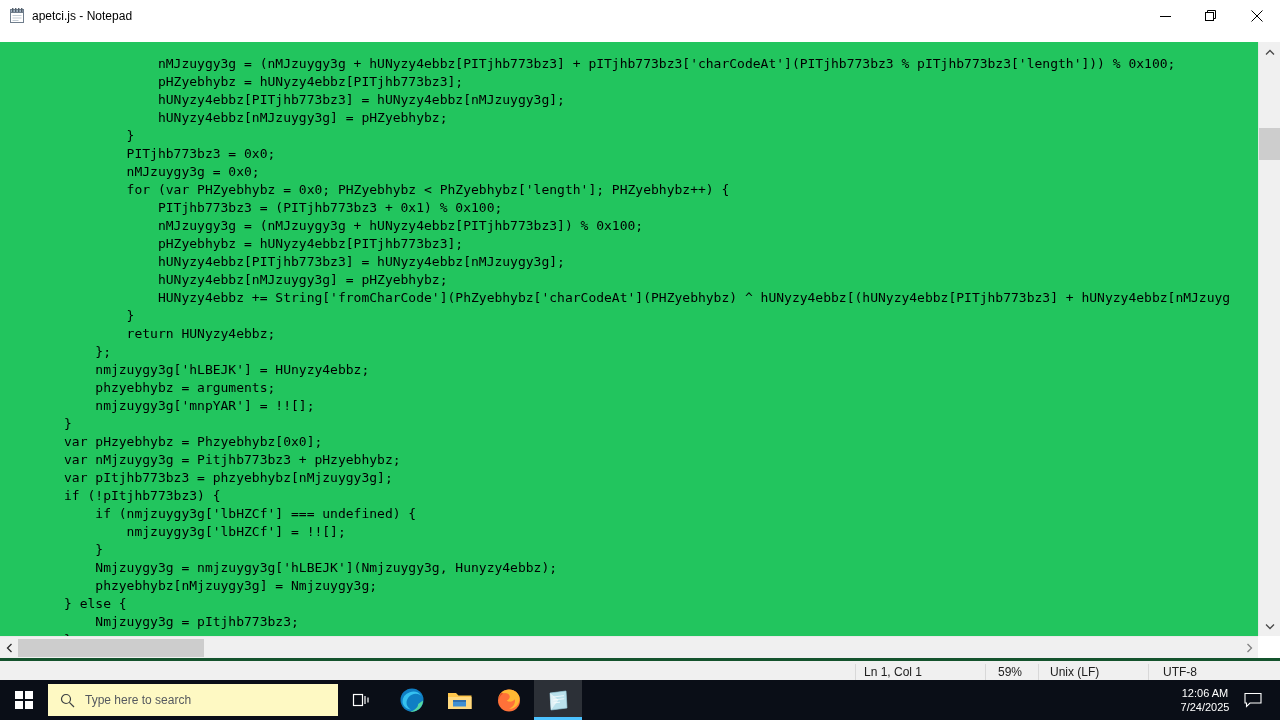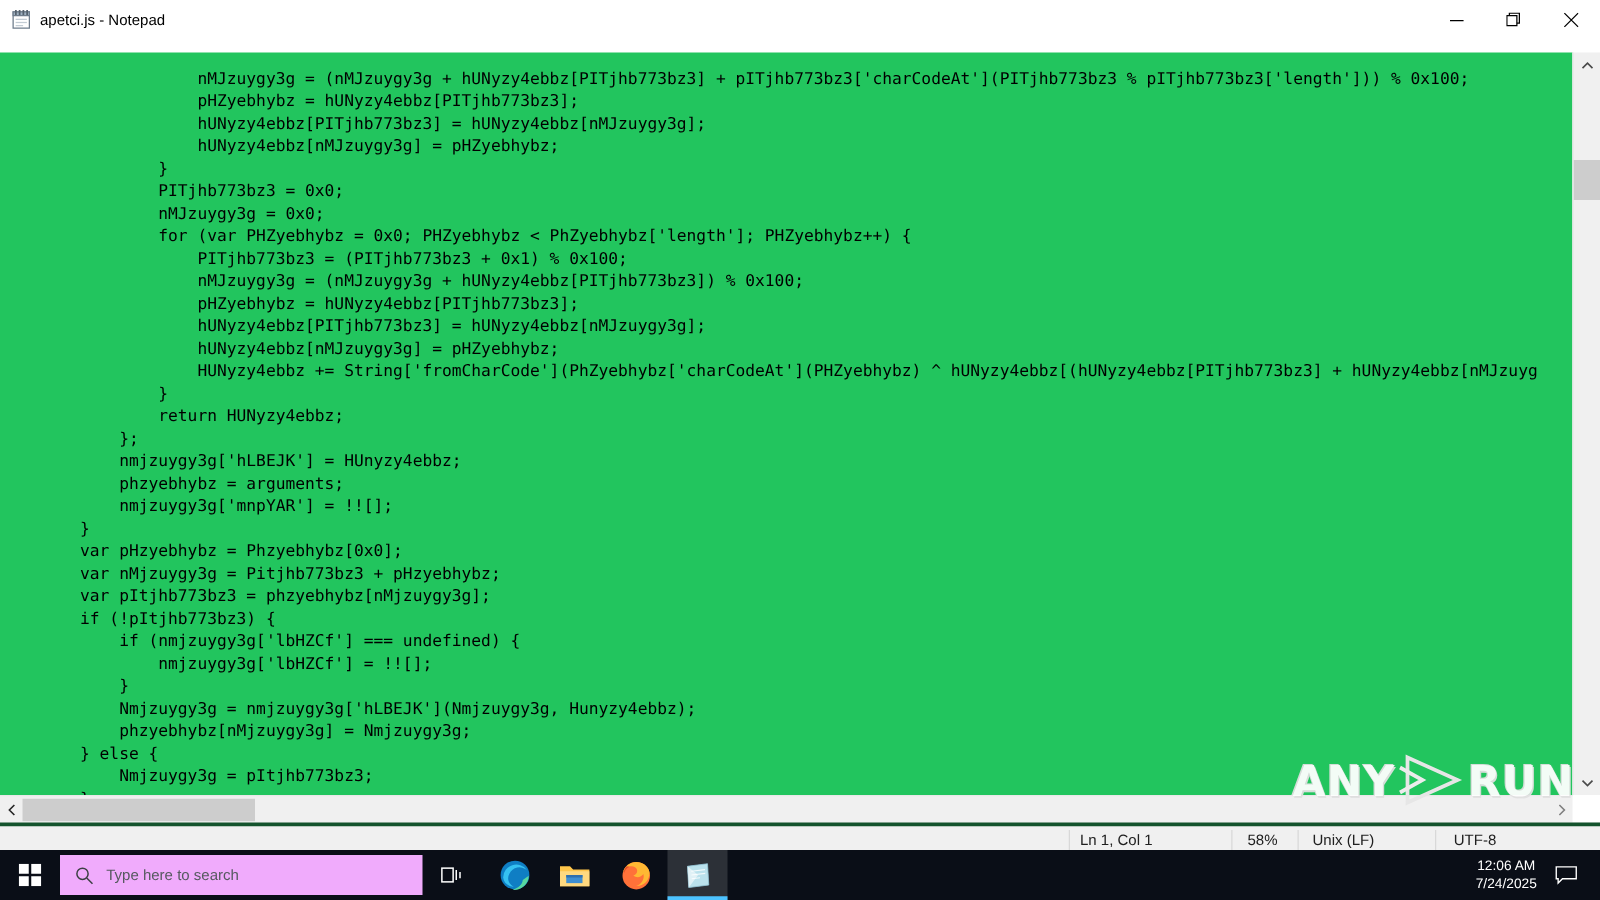--- a/index.html
+++ b/index.html
@@ -68,21 +68,21 @@
     display:flex;align-items:center;}
   #wm-any{font-family:"DejaVu Sans",sans-serif;font-size:34px;font-weight:bold;color:#ffffff;
     letter-spacing:1px;text-shadow:0 0 1px #cfcfcf,1px 1px 0 #e2e2e2,-1px -1px 0 #e2e2e2;opacity:.95;}
   #wm-run{font-family:"DejaVu Sans",sans-serif;font-size:34px;font-weight:bold;color:#ffffff;
     letter-spacing:1px;text-shadow:0 0 1px #cfcfcf,1px 1px 0 #e2e2e2,-1px -1px 0 #e2e2e2;opacity:.95;}
   #wm-logo{margin:0 2px;}
 
   
   #taskbar{position:absolute;left:0;top:680px;width:1280px;height:40px;background:#0a0e17;}
   #start-btn{position:absolute;left:0;top:0;width:48px;height:40px;display:flex;align-items:center;justify-content:center;}
-  #search-box{position:absolute;left:48px;top:4px;width:290px;height:32px;background:#f0abfc;display:flex;align-items:center;}
+  #search-box{position:absolute;left:48px;top:4px;width:290px;height:32px;background:#fef9c3;display:flex;align-items:center;}
   #search-icon{margin-left:12px;display:flex;}
   #search-text{margin-left:10px;font-size:12px;color:#55595f;white-space:nowrap;}
   #taskview-btn{position:absolute;left:340px;top:0;width:42px;height:40px;display:flex;align-items:center;justify-content:center;}
   .tb-app{position:absolute;top:0;width:48px;height:40px;display:flex;align-items:center;justify-content:center;}
   #app-edge{left:388px;}
   #app-files{left:436px;}
   #app-firefox{left:485px;}
   #app-notepad{left:534px;background:rgba(255,255,255,0.14);}
   #app-notepad-indicator{position:absolute;left:534px;top:37px;width:48px;height:3px;background:#4cc2ff;}
   #tray{position:absolute;right:0;top:0;height:40px;}
@@ -193,35 +193,25 @@
         </svg>
     </div>
   </div>
 
   <div id="statusbar">
     <div id="sb-sep1"></div>
     <div id="sb-sep2"></div>
     <div id="sb-sep3"></div>
     <div id="sb-sep4"></div>
     <span class="sb-cell" id="sb-lncol">Ln 1, Col 1</span>
-    <span class="sb-cell" id="sb-zoom">58%</span>
+    <span class="sb-cell" id="sb-zoom">59%</span>
     <span class="sb-cell" id="sb-eol">Unix (LF)</span>
     <span class="sb-cell" id="sb-enc">UTF-8</span>
   </div>
 
-  <div id="watermark">
-    <span id="wm-any">ANY</span>
-    <span id="wm-logo">
-      <svg width="54" height="44" viewBox="0 0 54 44">
-        <path d="M8 4 L48 22 L8 40 Z" fill="none" stroke="#e6e6e6" stroke-width="3"></path>
-        <path d="M2 12 L20 22 L2 32" fill="none" stroke="#ececec" stroke-width="3"></path>
-      </svg>
-    </span>
-    <span id="wm-run">RUN</span>
-  </div>
 
 </div>
 
 <div id="taskbar">
 
   <div id="start-btn">
     <svg width="18" height="18" viewBox="0 0 18 18">
       <rect x="0" y="0" width="8" height="8" fill="#ffffff"></rect>
       <rect x="10" y="0" width="8" height="8" fill="#ffffff"></rect>
       <rect x="0" y="10" width="8" height="8" fill="#ffffff"></rect>

